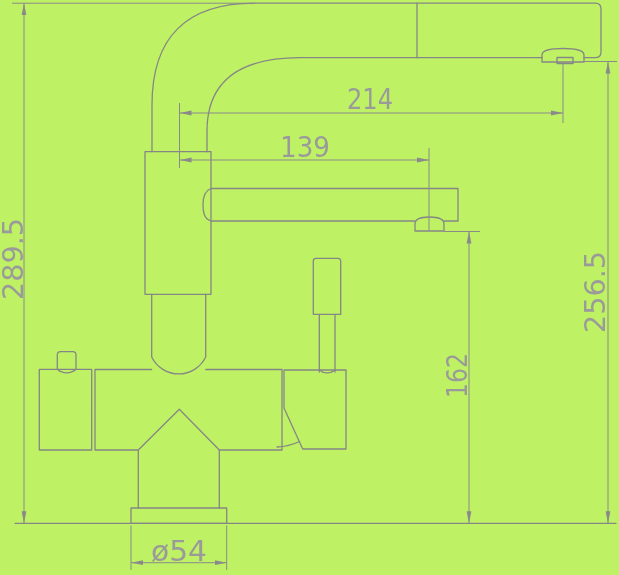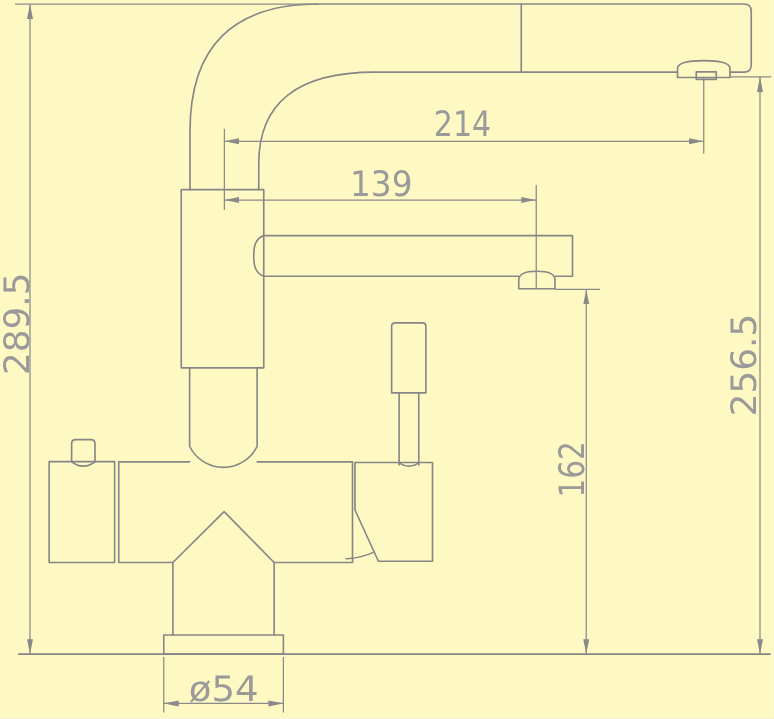--- a/index.html
+++ b/index.html
@@ -1,16 +1,16 @@
 <!DOCTYPE html>
 <html><head>
 <meta charset="utf-8">
 <style>
   html,body{margin:0;padding:0;background:#e9e9e9;}
-  .stage{width:619px;height:575px;background:#fef9c3;position:relative;margin:0 auto;
+  .stage{width:619px;height:575px;background:#bef264;position:relative;margin:0 auto;
          font-family:"DejaVu Sans",sans-serif;}
   svg{display:block;}
   .outline{stroke:#868686;stroke-width:1.3;fill:none;stroke-linecap:round;stroke-linejoin:round;}
   .dimline{stroke:#8a8a8a;stroke-width:1;fill:none;}
   .extline{stroke:#8a8a8a;stroke-width:1;fill:none;}
   .dimtext{fill:#9a9a9a;font-family:"DejaVu Sans",sans-serif;font-size:28px;}
 </style>
 </head>
 <body>
 

